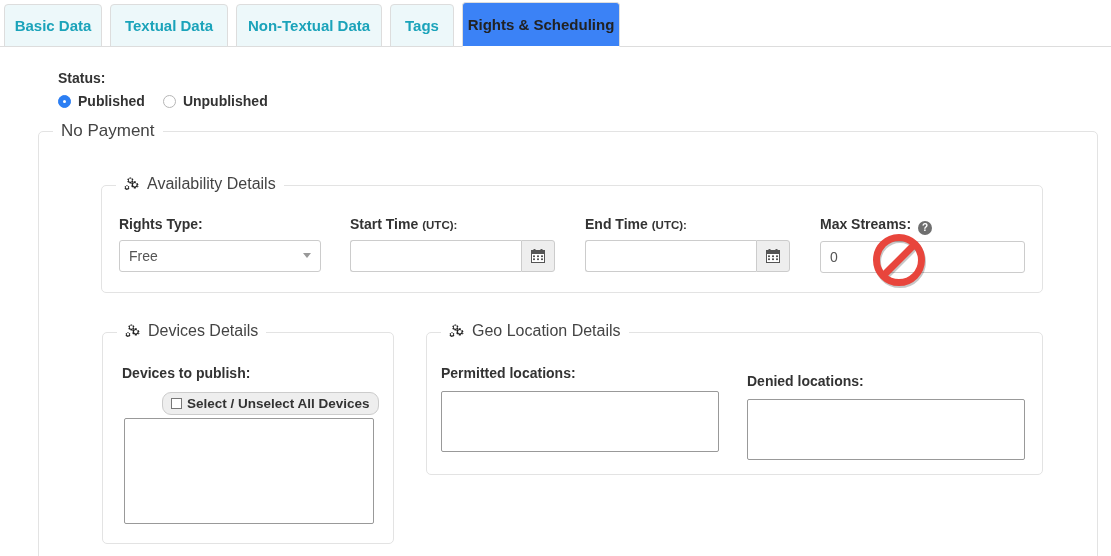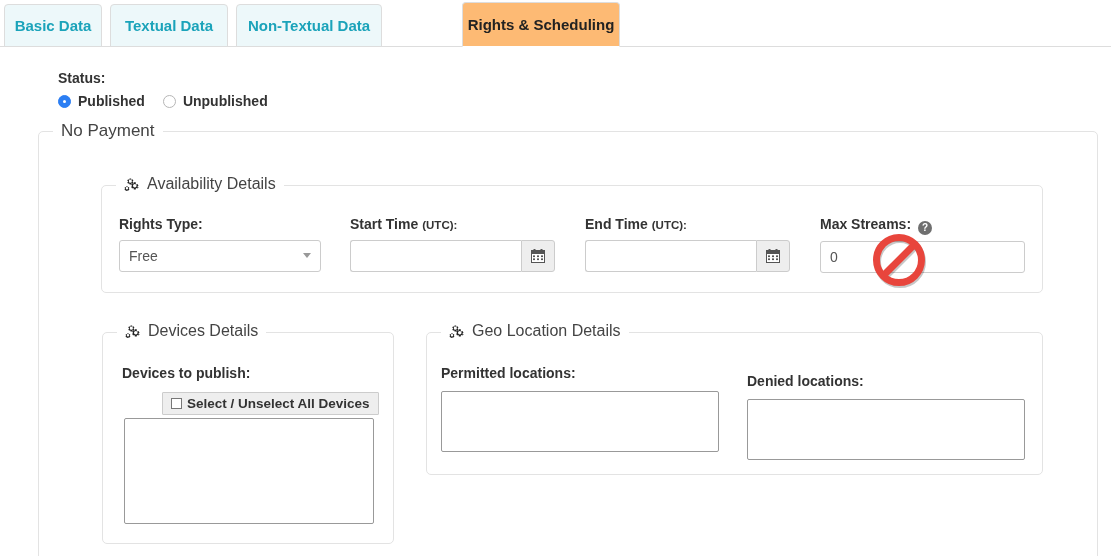--- a/index.html
+++ b/index.html
@@ -27,21 +27,21 @@
     font-size: 15px; font-weight: bold;
     border: 1px solid #dddddd;
     border-radius: 4px 4px 0 0;
     background: #edf8fa;
     color: #1ba3ba;
     cursor: pointer;
     white-space: nowrap;
     padding: 0 14px;
   }
   .tab.active {
-    background: #fdba74;
+    background: #3b82f6;
     color: #222222;
     border-bottom-color: #ffffff;
     z-index: 3;
   }
 
   
   .status-block { position: absolute; left: 58px; top: 70px; }
   .status-label {
     font-size: 14px; font-weight: bold; color: #333333;
     margin-bottom: 7px;
@@ -67,21 +67,21 @@
   .fset {
     position: absolute;
     border: 1px solid #e3e3e3;
     border-radius: 5px;
     background: #ffffff;
   }
   .fset > .legend {
     position: absolute; top: -11px; left: 14px;
     background: #ffffff; padding: 0 8px;
     font-size: 16px; color: #444444;
-    display: flex; align-items: flex-end; gap: 6px;
+    display: flex; align-items: center; gap: 6px;
     white-space: nowrap;
   }
   .fset > .legend.plain { font-size: 17px; color: #444444; }
 
   .cogs { display: inline-block; width: 17px; height: 15px; }
 
   
   #payment-fset { left: 38px; top: 131px; width: 1060px; height: 430px; }
 
   
@@ -136,21 +136,21 @@
     position: relative; top: 2px;
   }
 
   
   .listbox {
     border: 1px solid #999999; background: #ffffff; border-radius: 2px;
   }
 
   .btn-check {
     display: inline-flex; align-items: center; gap: 5px;
-    border: 1px solid #cccccc; border-radius: 1px;
+    border: 1px solid #cccccc; border-radius: 9px;
     background: #eeeeee; color: #333333;
     font-size: 13.5px; font-weight: bold;
     padding: 3px 8px; cursor: pointer; white-space: nowrap;
   }
   .box-check {
     width: 11px; height: 11px; border: 1px solid #777777;
     background: #ffffff; flex: none;
   }
 
   
@@ -168,20 +168,23 @@
     <div class="baseline"></div>
 
     <div class="tab" style="left:4px;width:98px;">
       <span>Basic Data</span>
     </div>
     <div class="tab" style="left:110px;width:118px;">
       <span>Textual Data</span>
     </div>
     <div class="tab" style="left:236px;width:146px;">
       <span>Non-Textual Data</span>
+    </div>
+    <div class="tab" style="left:390px;width:64px;">
+      <span>Tags</span>
     </div>
     <div class="tab active" style="left:462px;width:158px;top:2px;height:45px;">
       <span>Rights &amp; Scheduling</span>
     </div>
   </div>
 
   <div class="status-block">
     <div class="status-label">Status:</div>
     <div class="radio-row">
       <label class="radio-opt">

